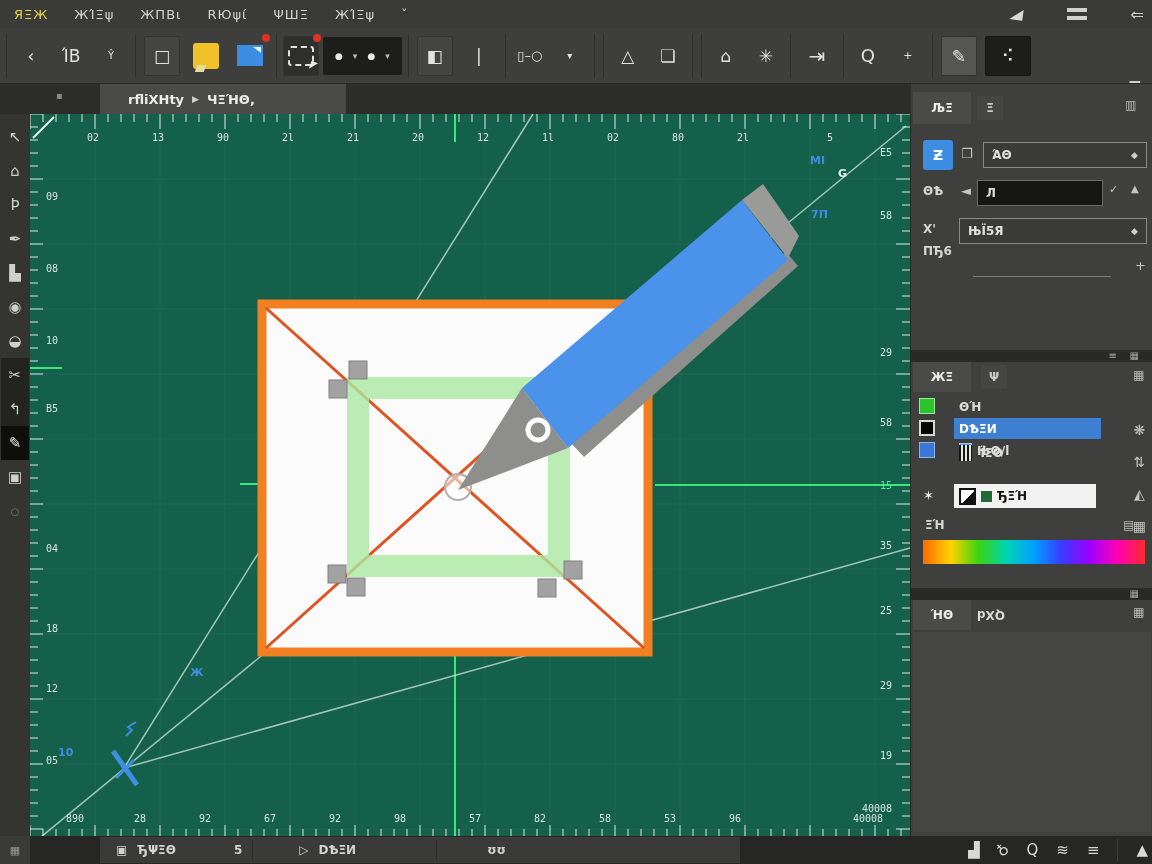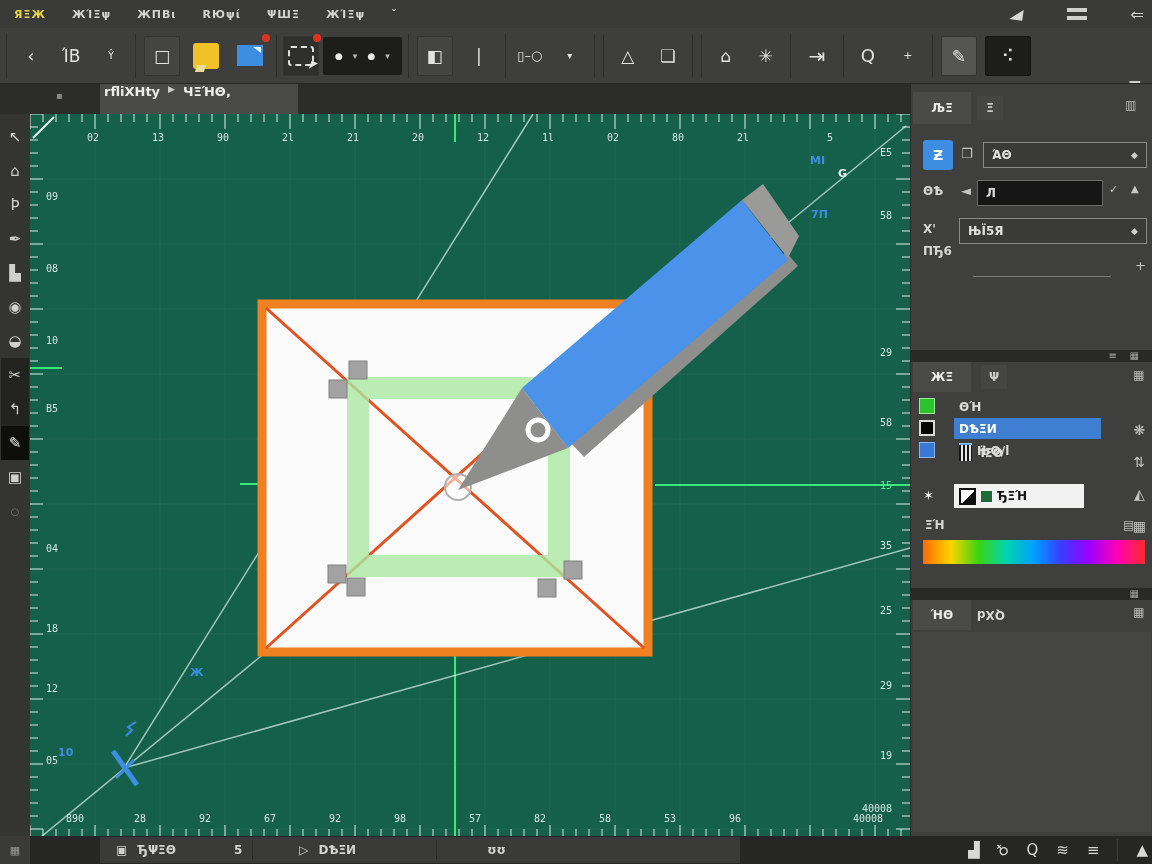--- a/index.html
+++ b/index.html
@@ -2,21 +2,21 @@
 <html style="--menubar_bg: #3a3a38; --toolbar_bg: #3e3e3c; --panel_bg: #3f3f3d; --tabstrip_bg: #2c2c2a; --rail_bg: #343432; --canvas_green: #14604b; --grid_line: rgba(255,255,255,0.055); --accent_blue: #3d8ee2; --selection_blue: #3f7fd2; --orange: #f08021; --diag_orange: #e2511f; --green_frame: #abe9a2; --guide_green: #37e87b; --pencil_blue: #4b92ea; --pencil_gray: #8e8e8c; --yellow: #f0c229; --red: #e03222; --statusbar_bg: #262624; --input_bg: #161616; --tab_active: #4a4a48; --divider_bg: #292927; --row_white: #f2f2f2;"><head>
 <meta charset="utf-8">
 <style>
   html,body{margin:0;padding:0;background:#222;}
   #app{position:relative;width:1152px;height:864px;overflow:hidden;
        font-family:"DejaVu Sans","Liberation Sans",sans-serif;color:#d8d8d8;
        background:var(--toolbar_bg,#3e3e3c);}
   
   #menubar{position:absolute;left:0;top:0;width:1152px;height:28px;background:var(--menubar_bg);
            display:flex;align-items:center;padding-left:14px;box-sizing:border-box;gap:26px;}
-  .mi{font-size:11px;font-weight:700;color:#d4d4d2;letter-spacing:1px;cursor:default;}
+  .mi{font-size:13px;font-weight:400;color:#d4d4d2;letter-spacing:1px;cursor:default;}
   .mi.accent{color:#e8d44d;}
   .mb-right{position:absolute;right:8px;top:0;height:28px;display:flex;align-items:center;gap:44px;}
   .tri-ic{width:0;height:0;border-left:13px solid transparent;border-bottom:11px solid #d8d8d8;transform:rotate(8deg);}
   .bars-ic{display:flex;flex-direction:column;gap:4px;}
   .bars-ic i{display:block;width:20px;height:4px;background:#d0d0d0;}
   .edge-ic{font-size:16px;color:#d0d0d0;}
   
   #toolbar{position:absolute;left:0;top:28px;width:1152px;height:56px;background:var(--toolbar_bg);
            display:flex;align-items:center;padding-left:6px;box-sizing:border-box;gap:8px;
            border-bottom:1px solid #2a2a28;}
@@ -34,21 +34,21 @@
   .marq{width:22px;height:16px;border:2px dashed #e0e0e0;border-radius:3px;position:relative;}
   .marq:after{content:"";position:absolute;right:-5px;bottom:-6px;width:0;height:0;border-top:8px solid #e8e8e8;border-right:7px solid transparent;transform:rotate(18deg);}
   .dotbox{display:flex;align-items:center;gap:10px;background:#1d1d1b;height:38px;padding:0 12px;border-radius:2px;}
   .dotbox b{color:#e8e8e8;font-size:9px;}
   .dotbox i{color:#bcbcbc;font-style:normal;font-size:9px;}
   .tb-eq{position:absolute;right:10px;top:46px;font-size:17px;font-weight:700;color:#d0d0d0;}
   
   #tabstrip{position:absolute;left:0;top:84px;width:910px;height:30px;background:var(--tabstrip_bg);}
   .doc-ic{position:absolute;left:56px;top:6px;font-size:10px;color:#888;}
   .doctab{position:absolute;left:100px;top:0;height:30px;min-width:190px;background:var(--tab_active);
-          display:flex;padding:0 4px;gap:8px;font-size:13px;font-weight:700;color:#ececea;}
+          display:flex;align-items:center;padding:0 28px;gap:8px;font-size:13px;font-weight:700;color:#ececea;}
   .doctab .sep{font-size:9px;color:#cfcfcd;}
   
   #leftrail{position:absolute;left:0;top:114px;width:30px;height:722px;background:var(--rail_bg);
             display:flex;flex-direction:column;align-items:center;padding-top:6px;box-sizing:border-box;}
   .tool{width:28px;height:34px;display:flex;align-items:center;justify-content:center;font-size:15px;color:#cfcfcd;}
   .tool.pressed{background:#232321;}
   .tool.dark{background:#0e0e0c;color:#e8e8e8;}
   .tool.dim{color:#7a7a78;font-size:10px;}
   
   #canvasbox{position:absolute;left:30px;top:114px;width:880px;height:722px;background:var(--canvas_green);}
@@ -76,21 +76,21 @@
   .pinput{position:absolute;height:26px;background:var(--input_bg);border:1px solid #6a6a68;display:flex;align-items:center;
           padding:0 8px;box-sizing:border-box;color:#dadad8;font-weight:700;}
   .bluebtn{position:absolute;width:30px;height:30px;background:var(--accent_blue);border-radius:3px;display:flex;
            align-items:center;justify-content:center;color:#fff;font-weight:700;font-size:14px;}
   .smic{position:absolute;color:#c6c6c4;font-size:13px;}
   .divider{position:absolute;left:0;width:242px;height:12px;background:var(--divider_bg);}
   .divider span{position:absolute;top:0;font-size:10px;color:#a8a8a6;}
   .lrow{position:absolute;left:43px;height:21px;display:flex;align-items:center;gap:5px;padding:0 5px;box-sizing:border-box;width:147px;}
   .lrow .lbl{font-weight:700;color:#dcdcda;white-space:nowrap;}
   .lrow.sel-blue{background:var(--selection_blue);}
-  .lrow.sel-white{background:var(--row_white);width:130px;height:24px;}
+  .lrow.sel-white{background:var(--row_white);width:142px;height:24px;}
   .lrow.sel-white .lbl{color:#151515;}
   .sw{position:absolute;left:8px;width:16px;height:16px;box-sizing:border-box;}
   .chip-blue{width:13px;height:16px;background:#4f9ae8;border:1px solid #9cc6f0;box-sizing:border-box;}
   .chip-stripe{width:13px;height:16px;background:repeating-linear-gradient(90deg,#151515 0 2px,#e8e8e8 2px 4px);}
   .bw-swatch{width:17px;height:17px;border:2px solid #111;background:linear-gradient(135deg,#fff 55%,#111 55%);box-sizing:border-box;}
   .chip-green{width:11px;height:11px;background:#1e6b38;}
   #layer-side-icons{position:absolute;right:6px;display:flex;flex-direction:column;gap:16px;align-items:center;}
   #layer-side-icons span{color:#c4c4c2;font-size:14px;}
   #spectrum{position:absolute;left:12px;width:222px;height:24px;}
   #p3content{position:absolute;background:#454543;}

